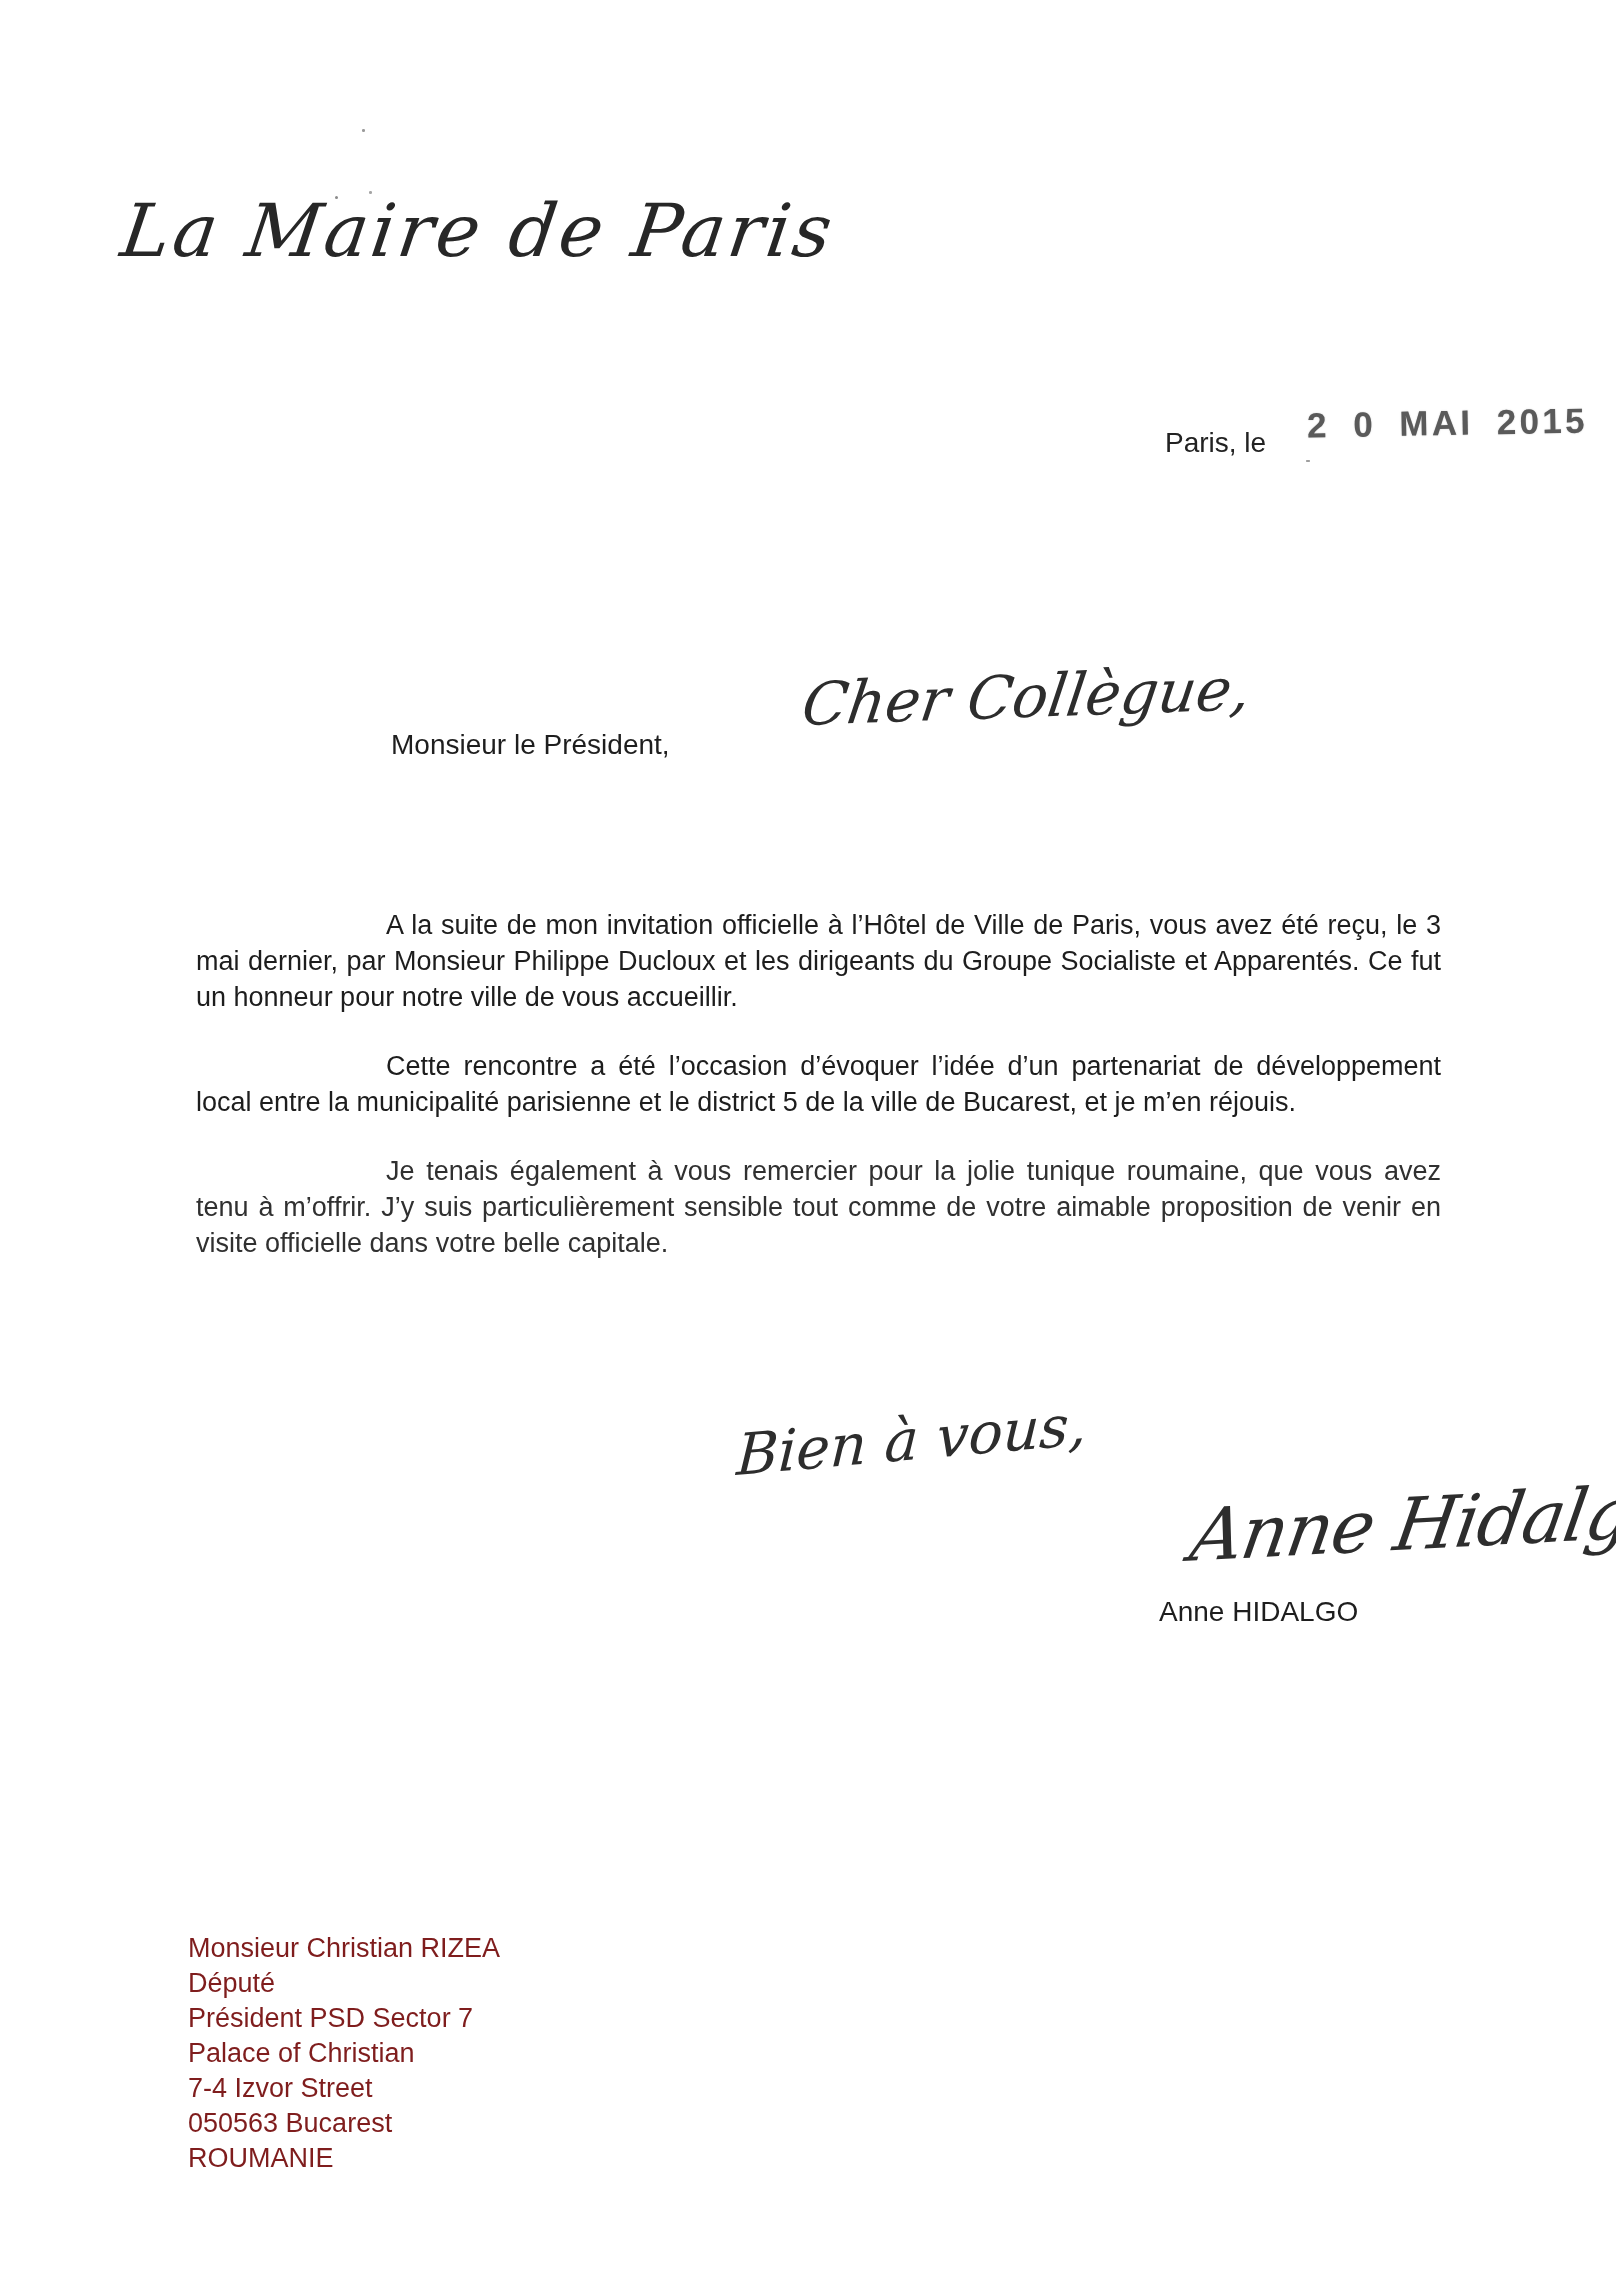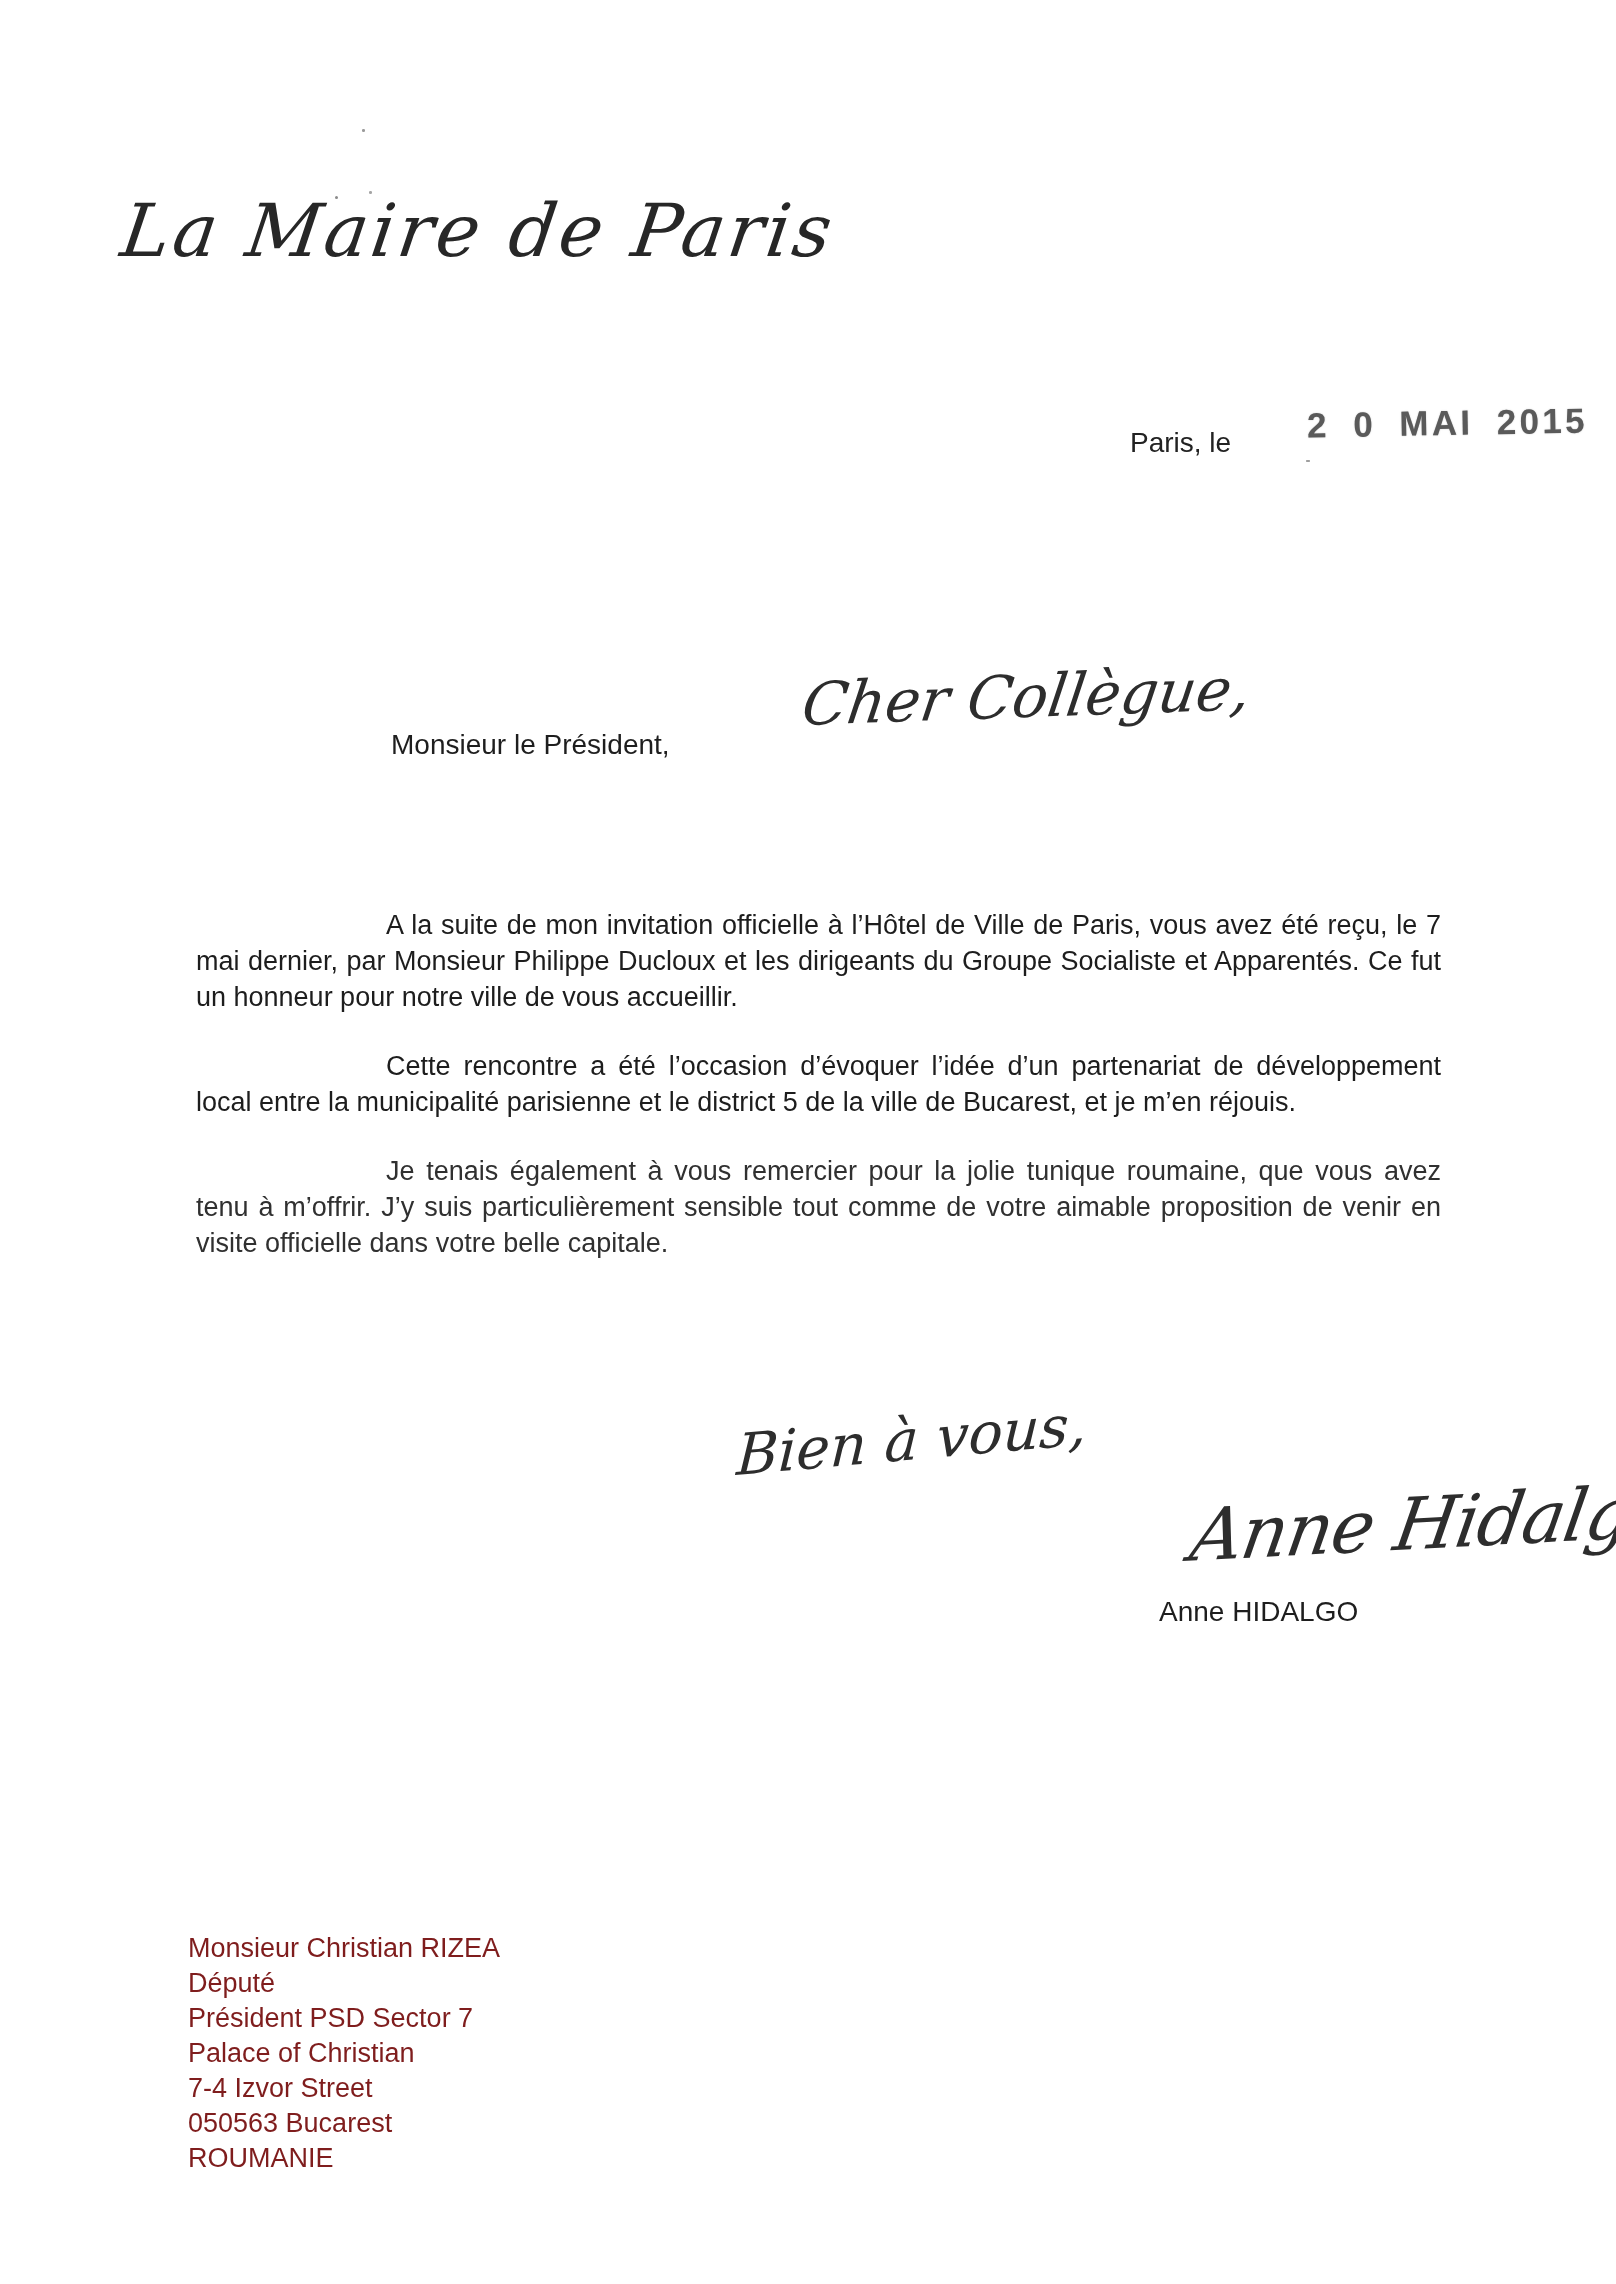--- a/index.html
+++ b/index.html
@@ -29,21 +29,21 @@
     letter-spacing: 3.3px;
     color: #272727;
     transform: skewX(-8deg);
     transform-origin: left bottom;
     white-space: nowrap;
   }
 
   
   .date-label {
     position: absolute;
-    left: 1130px;
+    left: 1165px;
     top: 427px;
     font-size: 28px;
     color: #222222;
     white-space: nowrap;
   }
   .date-stamp {
     position: absolute;
     left: 1307px;
     top: 403px;
     font-size: 35px;
@@ -160,21 +160,21 @@
 
   <div class="letterhead">La Maire de Paris</div>
 
   <div class="date-label">Paris, le</div>
   <div class="date-stamp">2 0 MAI 2015</div>
 
   <div class="salutation-typed">Monsieur le Président,</div>
   <div class="hand salutation-hand">Cher Collègue,</div>
 
   <div class="body-text">
-    <p>A la suite de mon invitation officielle à l’Hôtel de Ville de Paris, vous avez été reçu, le 7 mai dernier, par Monsieur Philippe Ducloux et les dirigeants du Groupe Socialiste et Apparentés. Ce fut un honneur pour notre ville de vous accueillir.</p>
+    <p>A la suite de mon invitation officielle à l’Hôtel de Ville de Paris, vous avez été reçu, le 3 mai dernier, par Monsieur Philippe Ducloux et les dirigeants du Groupe Socialiste et Apparentés. Ce fut un honneur pour notre ville de vous accueillir.</p>
     <p>Cette rencontre a été l’occasion d’évoquer l’idée d’un partenariat de développement local entre la municipalité parisienne et le district 5 de la ville de Bucarest, et je m’en réjouis.</p>
     <p class="faded">Je tenais également à vous remercier pour la jolie tunique roumaine, que vous avez tenu à m’offrir. J’y suis particulièrement sensible tout comme de votre aimable proposition de venir en visite officielle dans votre belle capitale.</p>
   </div>
 
   <div class="hand closing-hand">Bien à vous,</div>
 
   <div class="hand signature-hand">Anne Hidalgo</div>
 
   <div class="typed-name">Anne HIDALGO</div>
 

